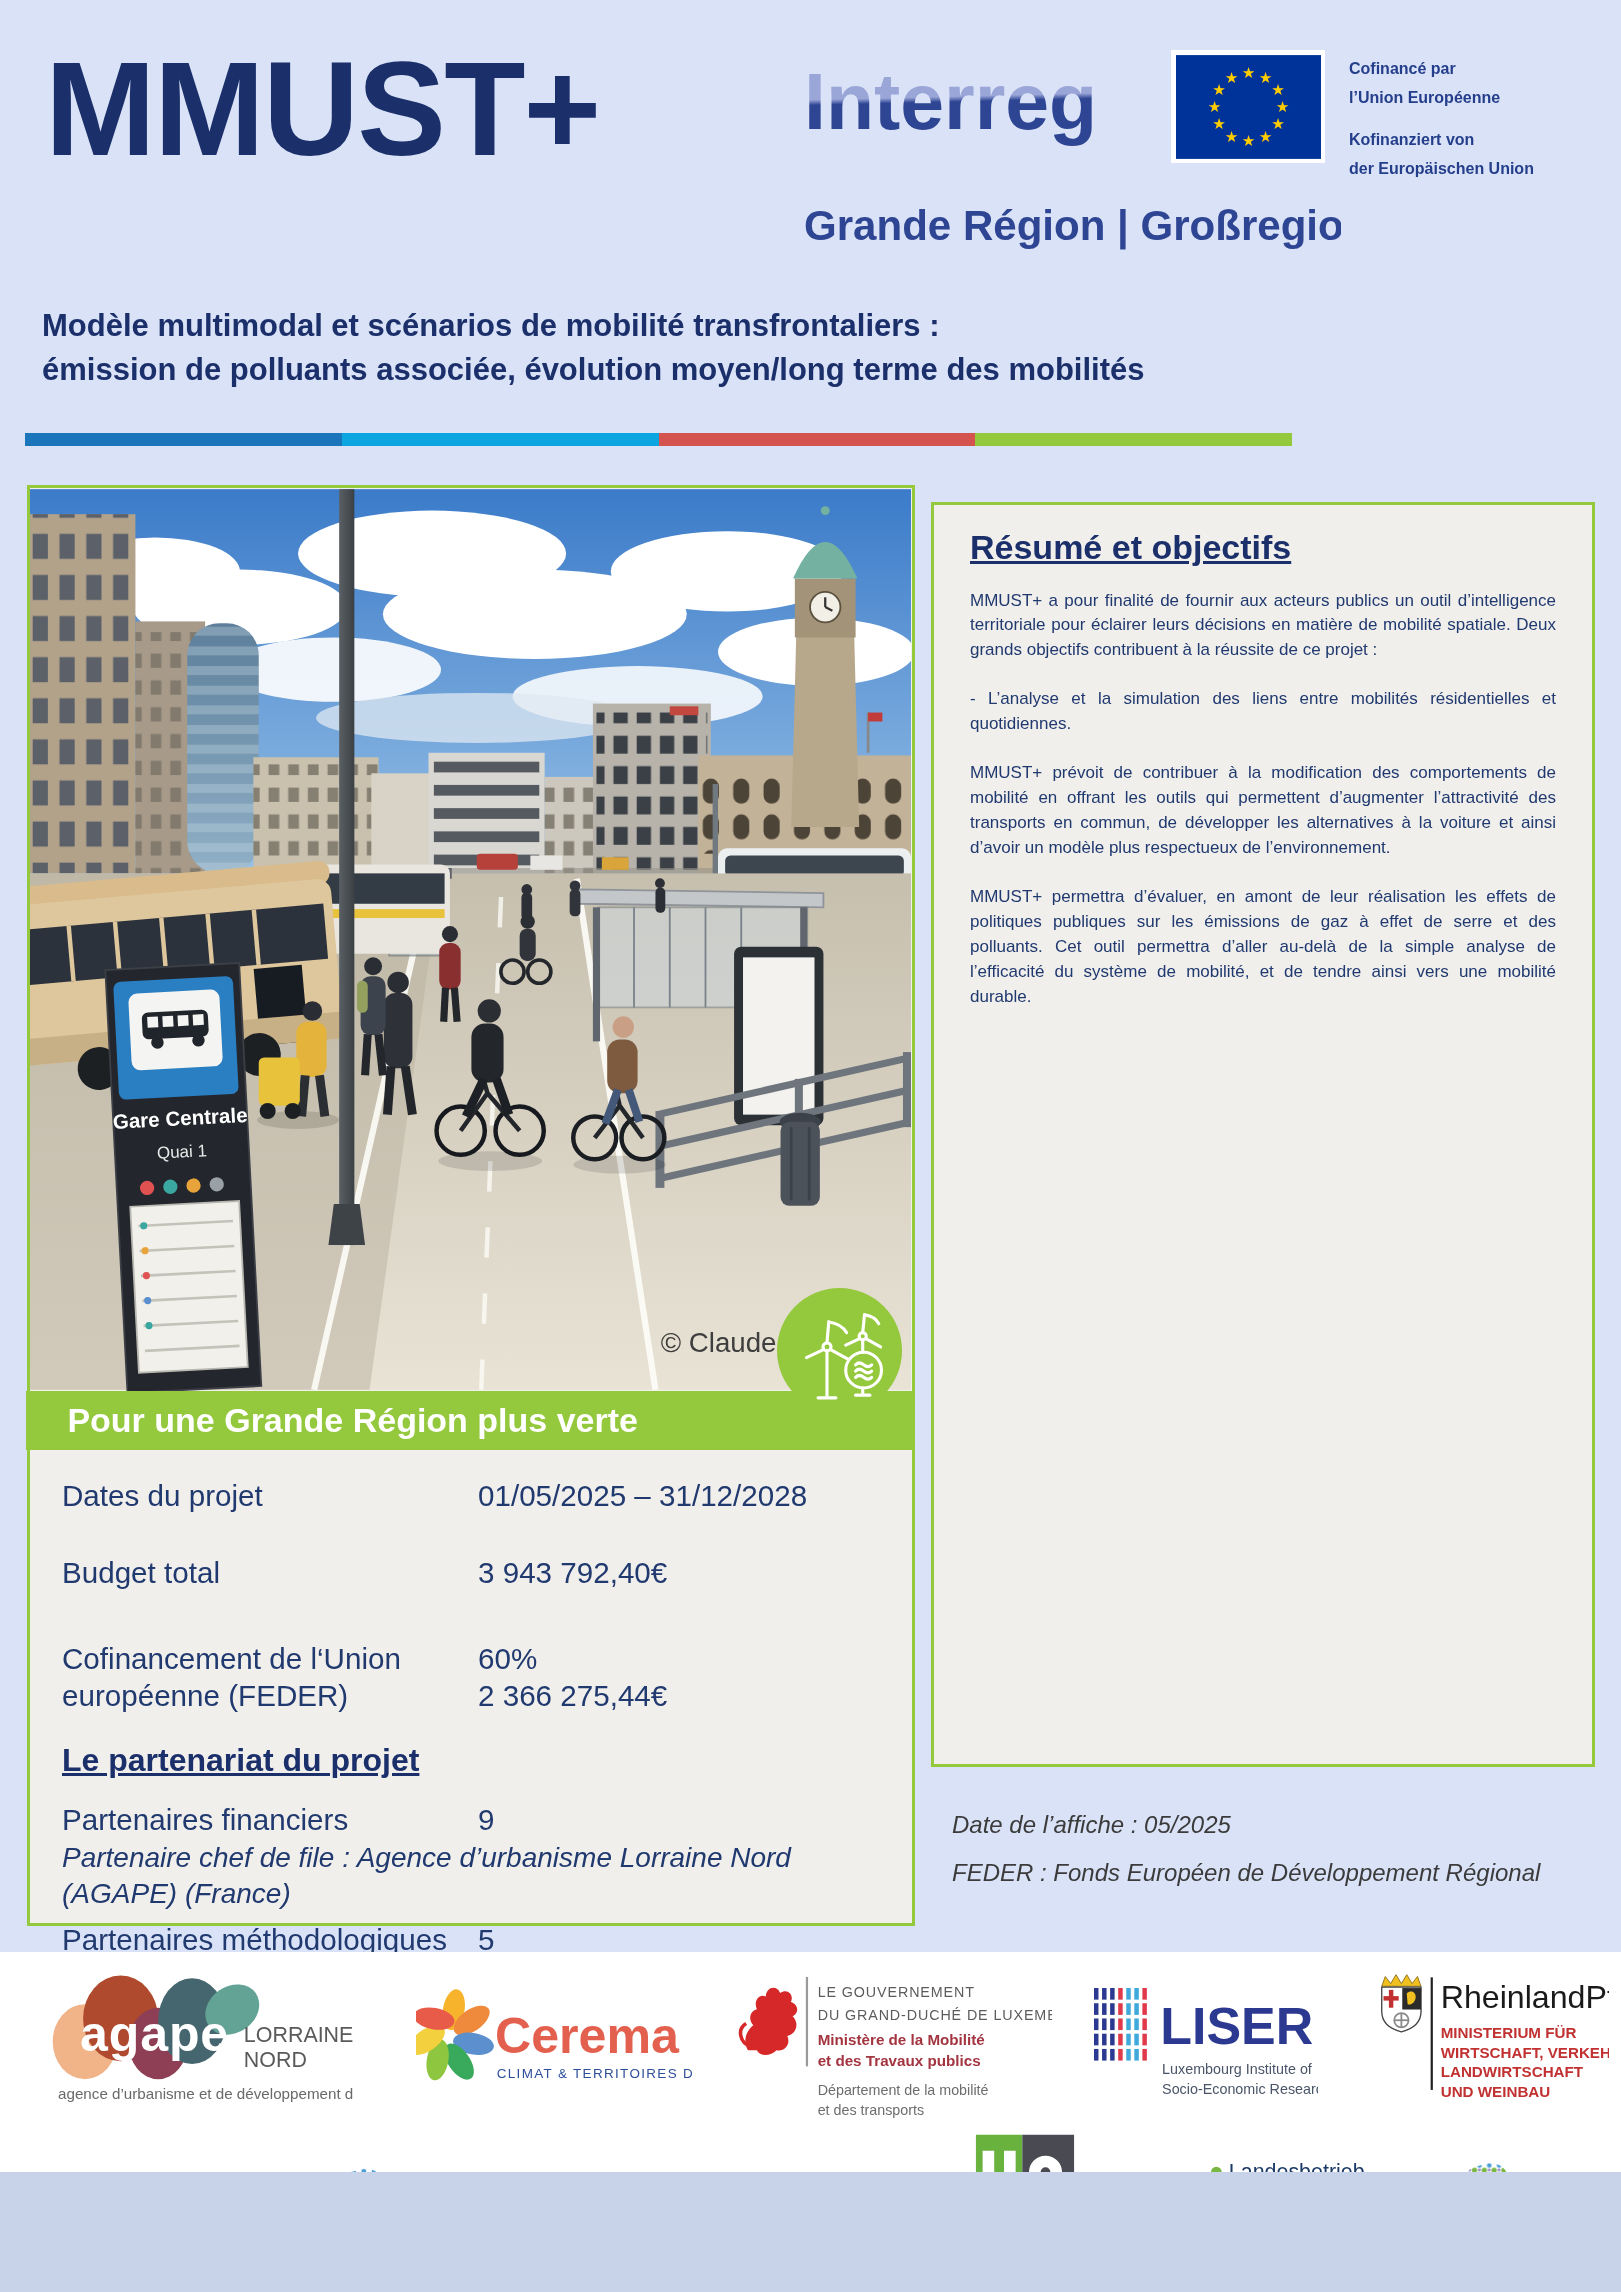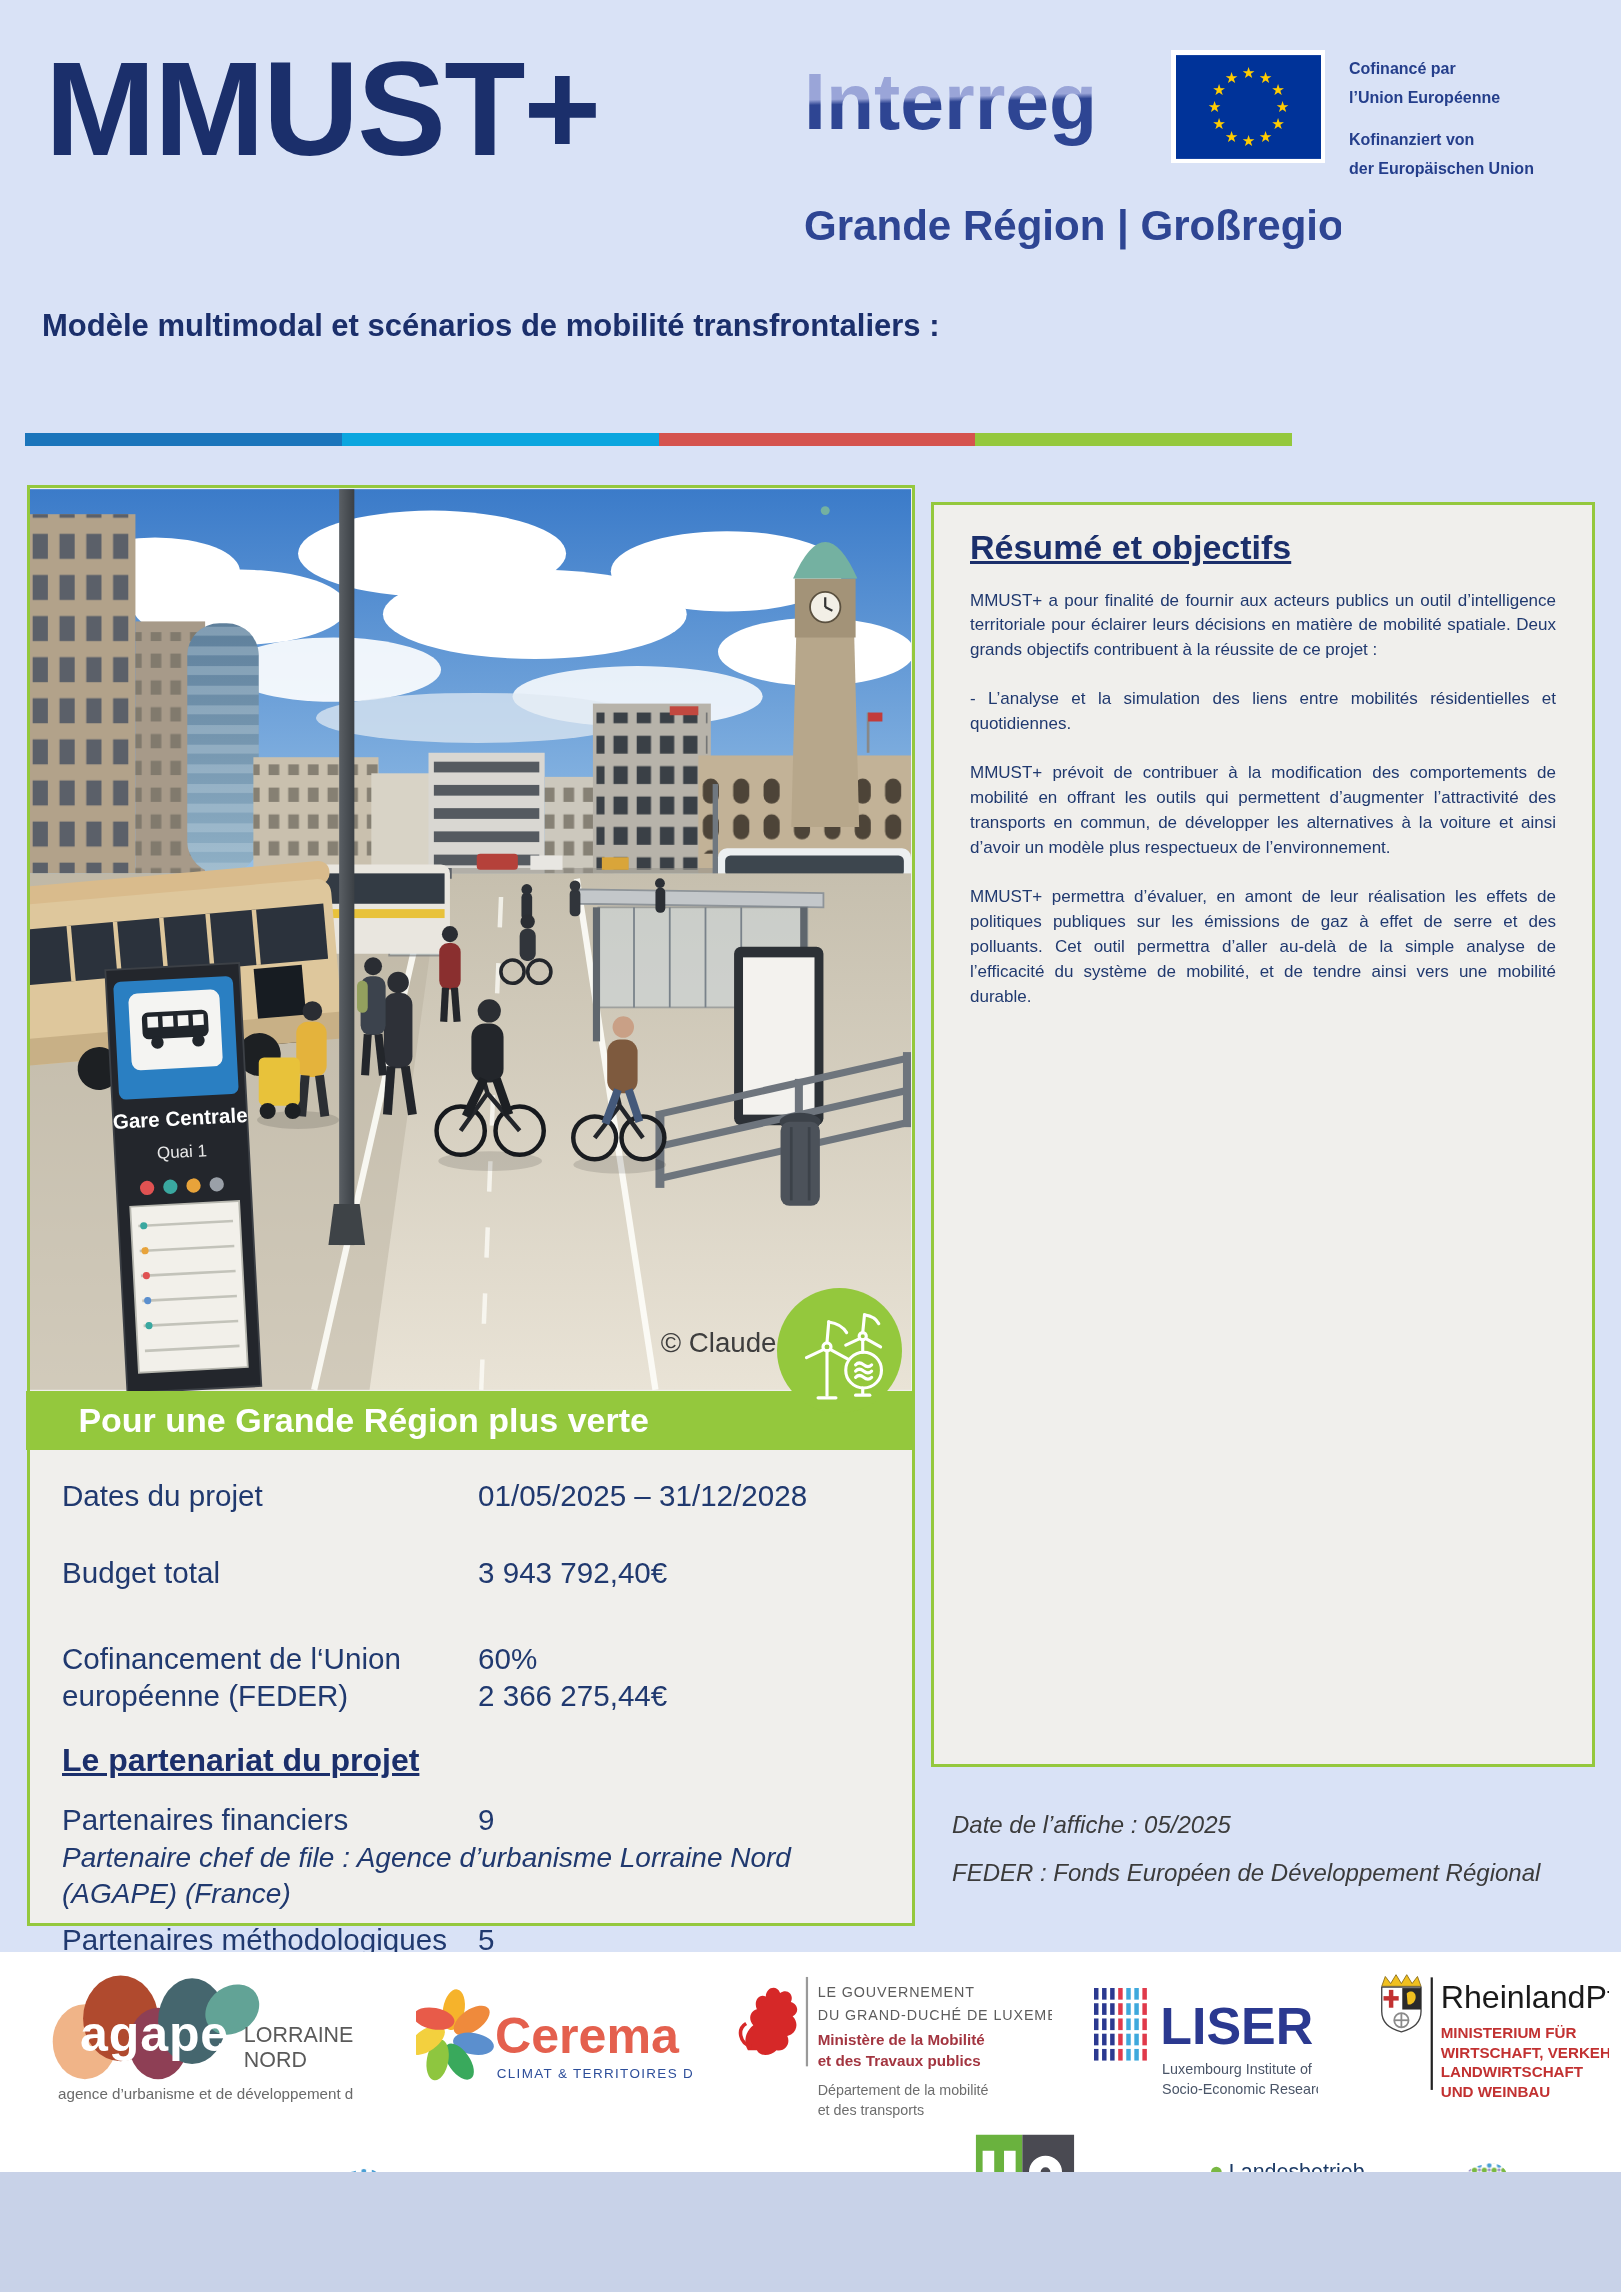--- a/index.html
+++ b/index.html
@@ -8,21 +8,21 @@
   .abs{position:absolute;}
   
   .main-title{font-size:133px;font-weight:bold;color:var(--navy,#1b2f6b);letter-spacing:-1.8px;line-height:1;}
   .cofi{font-size:16px;font-weight:bold;color:#243e8b;line-height:29px;}
   
   .subtitle{font-size:31px;font-weight:bold;color:var(--navy,#1b2f6b);line-height:44px;white-space:nowrap;}
   .stripe{position:absolute;display:flex;}
   .stripe div{flex:1 1 25%;height:100%;}
   
   .greenbox{position:absolute;border:3.6px solid var(--accent-green,#94c83d);background:var(--panel-bg,#f0efec);box-sizing:border-box;}
-  .banner{position:absolute;background:var(--accent-green,#94c83d);color:#fff;font-weight:bold;font-size:34px;line-height:59px;padding-left:52px;box-sizing:border-box;}
+  .banner{position:absolute;background:var(--accent-green,#94c83d);color:#fff;font-weight:bold;font-size:34px;line-height:59px;padding-left:41px;box-sizing:border-box;}
   .info-label,.info-value{position:absolute;font-size:29.6px;color:#20396f;white-space:nowrap;}
   .info-italic{position:absolute;font-size:28px;font-style:italic;color:#20396f;white-space:nowrap;}
   .part-head{position:absolute;font-size:32px;font-weight:bold;color:var(--navy,#1b2f6b);text-decoration:underline;white-space:nowrap;}
   
   .resume-head{font-size:34px;font-weight:bold;color:var(--navy,#1b2f6b);text-decoration:underline;margin:0 0 21.5px 0;}
   .resume-p{font-size:17px;color:#20396f;line-height:1.47;text-align:justify;margin:0 0 24px 0;}
   .note{position:absolute;font-size:24px;font-style:italic;color:#3b3b3b;white-space:nowrap;}
   
   .white-band{position:absolute;background:#ffffff;}
   svg text{font-family:"Liberation Sans",sans-serif;}
@@ -69,20 +69,21 @@
 
   <div class="abs cofi" style="left:1349px;top:54px;">
     <div>Cofinancé par</div>
     <div>l’Union Européenne</div>
     <div style="margin-top:12.5px;">Kofinanziert von</div>
     <div>der Europäischen Union</div>
   </div>
 
   <div class="abs subtitle" style="left:42px;top:304px;">
     <div>Modèle multimodal et scénarios de mobilité transfrontaliers :</div>
+    <div>émission de polluants associée, évolution moyen/long terme des mobilités</div>
   </div>
 
   <div class="stripe" style="left:25px;top:433px;width:1267px;height:13.4px;">
     <div style="background: rgb(27, 117, 187);"></div>
     <div style="background: rgb(11, 166, 223);"></div>
     <div style="background: rgb(213, 83, 78);"></div>
     <div style="background: rgb(148, 200, 61);"></div>
   </div>
 
   <div class="greenbox" style="left:27px;top:485px;width:888px;height:1441px;">

